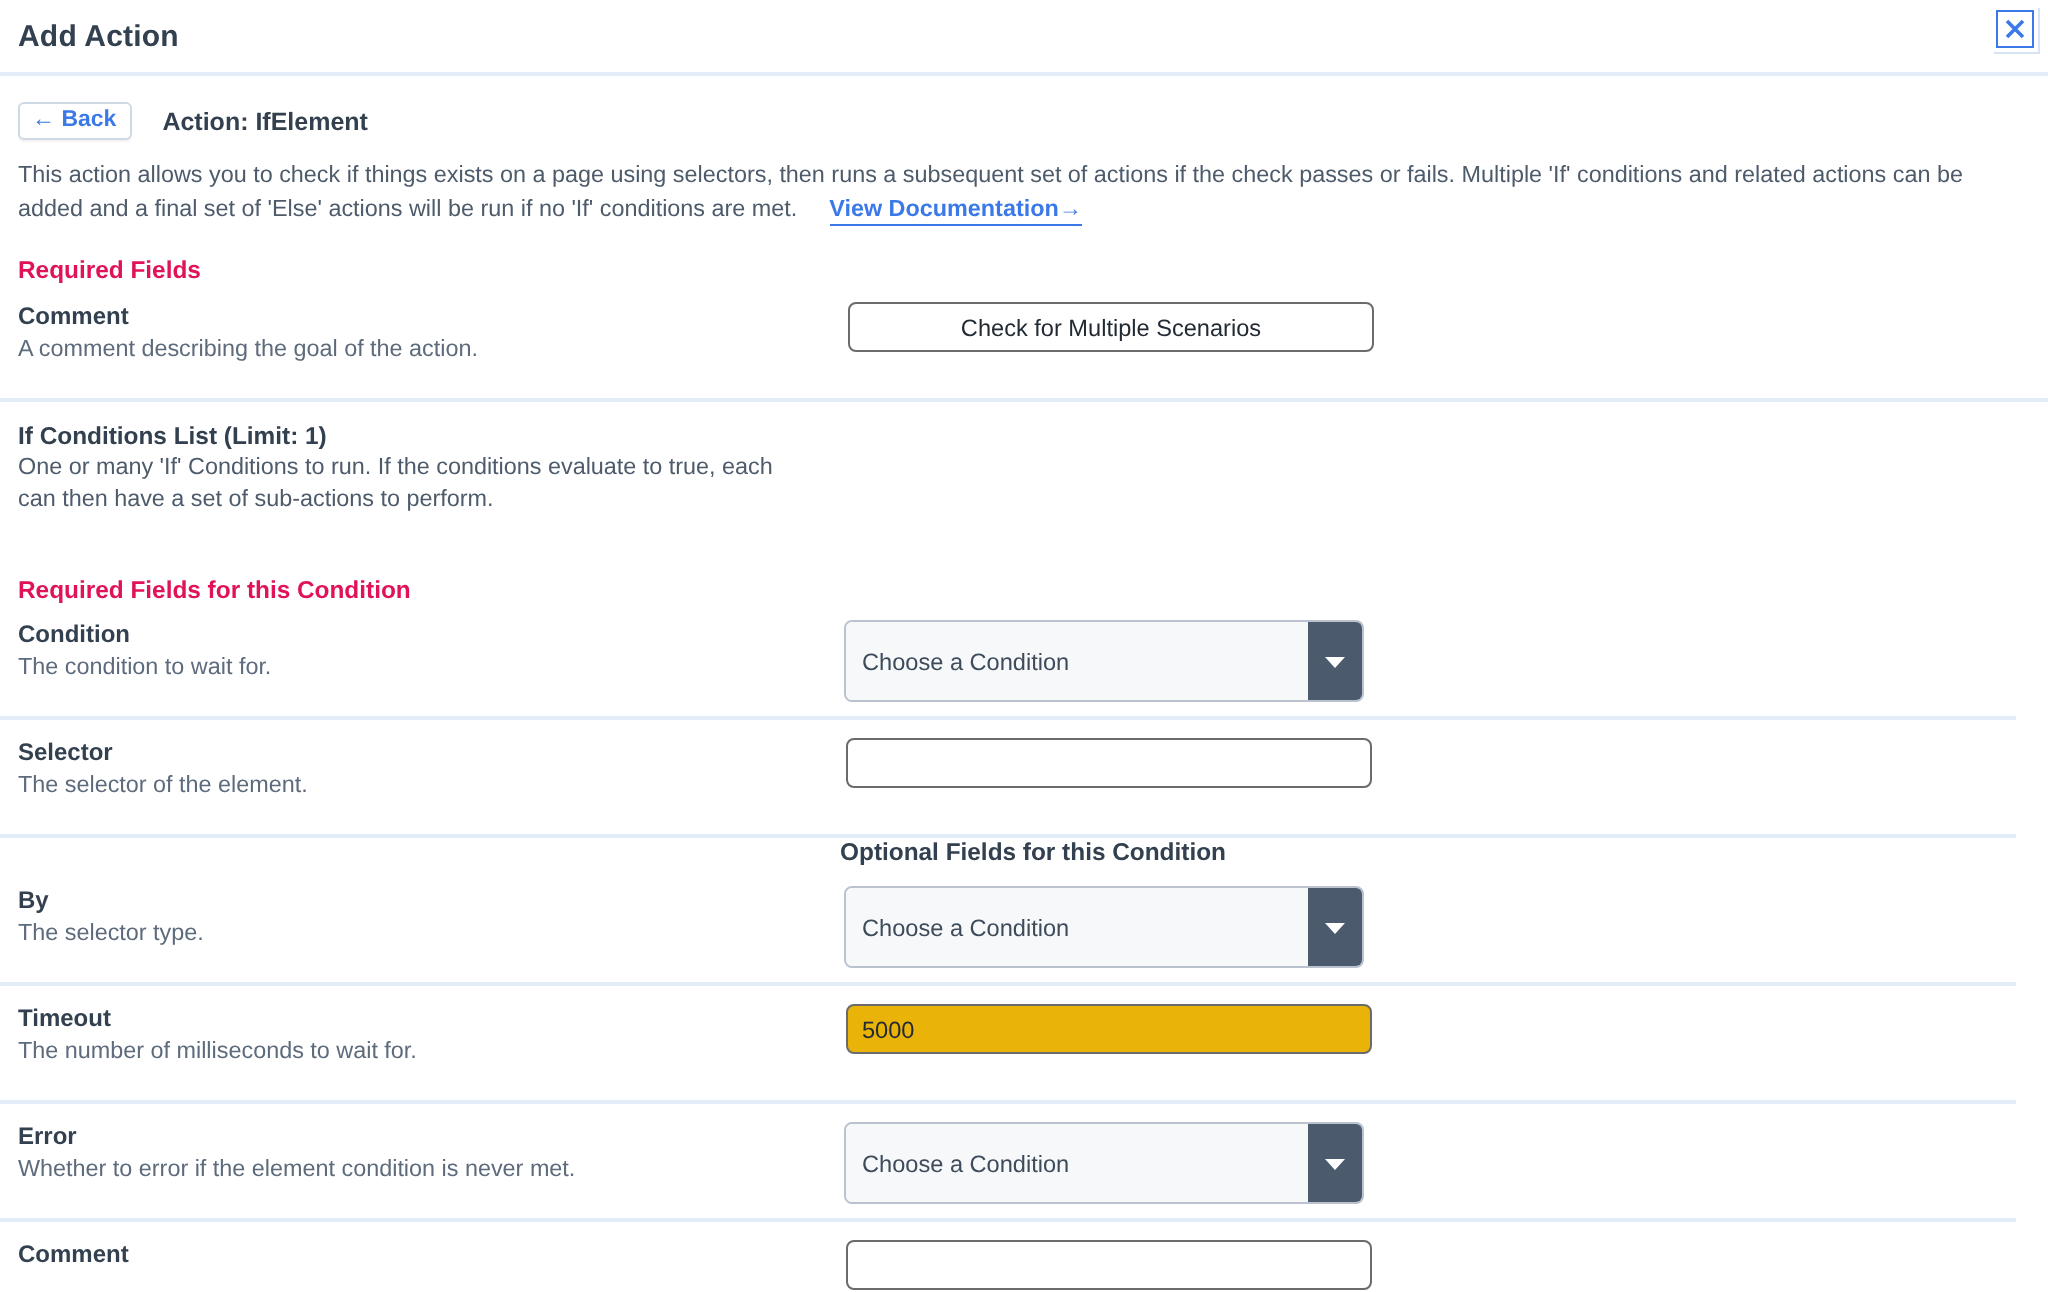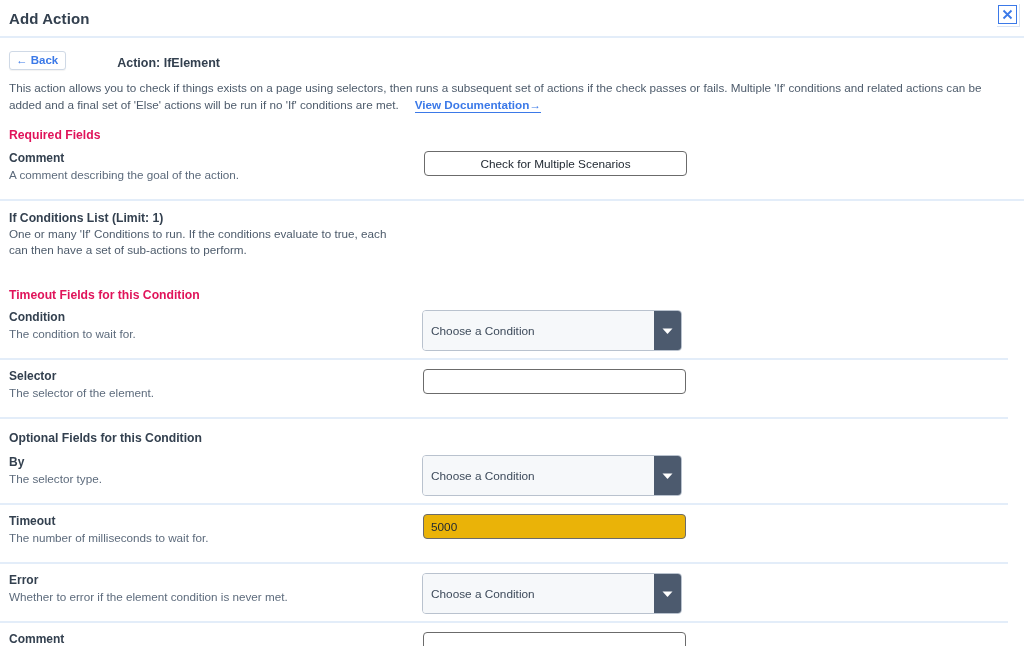--- a/index.html
+++ b/index.html
@@ -37,23 +37,22 @@
     display: flex; align-items: center; justify-content: center;
     cursor: pointer;
     padding: 0;
     line-height: 1;
   }
   #close-button svg { display: block; }
 
   
   #action-bar {
     display: flex;
-    align-items: flex-end;
+    align-items: center;
     padding: 13px 0 0 9px;
-    gap: 36px;
   }
   #back-button {
     border: 1px solid #cfd9e6;
     border-radius: 3px;
     background: #ffffff;
     color: #3b79e8;
     font-family: "Liberation Sans", sans-serif;
     font-size: 11.5px;
     font-weight: bold;
     padding: 2px 7px 3px 6px;
@@ -225,21 +224,21 @@
     <input class="text-input" type="text" value="Check for Multiple Scenarios" style="">
   </div>
 </div>
 
 <div class="divider full"></div>
 
 <div style="height:10px;"></div>
 <div class="group-heading">If Conditions List  (Limit: 1)</div>
 <div class="group-desc">One or many 'If' Conditions to run. If the conditions evaluate to true, each can then have a set of sub-actions to perform.</div>
 
-<div class="section-heading" style="margin-top:30px;">Timeout Fields for this Condition</div>
+<div class="section-heading" style="margin-top:30px;">Required Fields for this Condition</div>
 
 <div class="field-row" style="margin-top:8px;">
   <div class="field-text">
     <div class="field-label">Condition</div>
     <div class="field-desc">The condition to wait for.</div>
   </div>
   <div class="field-control" style="padding-left:7px;">
     <div class="select-wrap">
       <div class="select-value">Choose a Condition</div>
       <div class="select-arrow">
@@ -256,21 +255,21 @@
   <div class="field-text">
     <div class="field-label">Selector</div>
     <div class="field-desc">The selector of the element.</div>
   </div>
   <div class="field-control" style="padding-left:8px;">
     <input class="text-input" type="text" value="" style="">
   </div>
 </div>
 <div class="divider inset"></div>
 
-<div class="group-heading" style="margin-top:12px;">Optional Fields for this Condition</div>
+<div class="group-heading" style="margin-top:0;text-align:center;">Optional Fields for this Condition</div>
 
 <div class="field-row" style="margin-top:10px;">
   <div class="field-text">
     <div class="field-label">By</div>
     <div class="field-desc">The selector type.</div>
   </div>
   <div class="field-control" style="padding-left:7px;">
     <div class="select-wrap">
       <div class="select-value">Choose a Condition</div>
       <div class="select-arrow">

